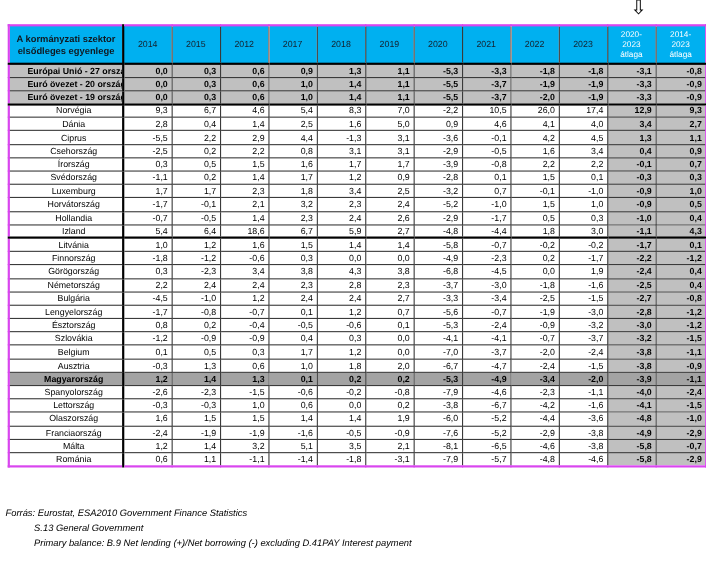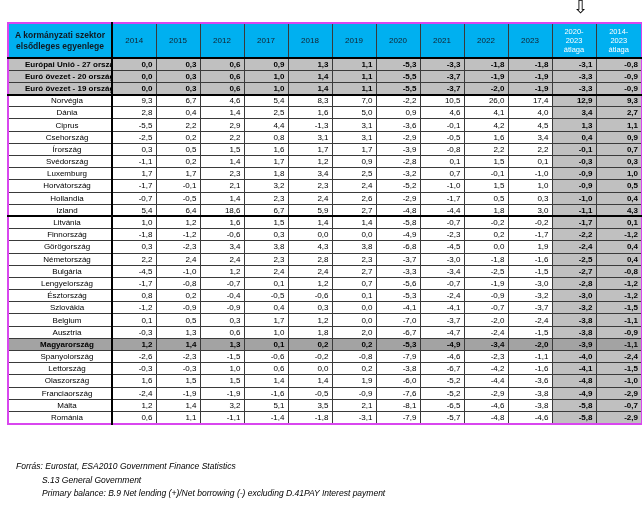--- a/index.html
+++ b/index.html
@@ -36,21 +36,21 @@
   }
   .pbtable tbody tr { height:12.2px; }
   .pbtable tbody td { vertical-align:middle; }
   .pbtable td.name { text-align:center; padding-left:16px; border-right:2px solid #000; }
   .pbtable td.num { text-align:right; padding-right:3px; }
   .pbtable td.avgcol { background:#C0C0C0; font-weight:bold; }
   .pbtable tr.eu td { background:#C0C0C0; font-weight:bold; }
   .pbtable tr.hu td { background:#a3a3a3; font-weight:bold; }
   .pbtable tr.thick td { border-bottom:2px solid #000; }
   .footer {
-    position:absolute; left:16px; top:460px; font-style:italic; font-size:8.5px;
+    position:absolute; left:5px; top:460px; font-style:italic; font-size:8.5px;
     line-height:1.6; color:#000;
   }
   .footer .l2, .footer .l3 { padding-left:26px; }
 </style>
 </head>
 <body>
 
 <div class="page">
 
   <span class="down-arrow">⇩</span>

